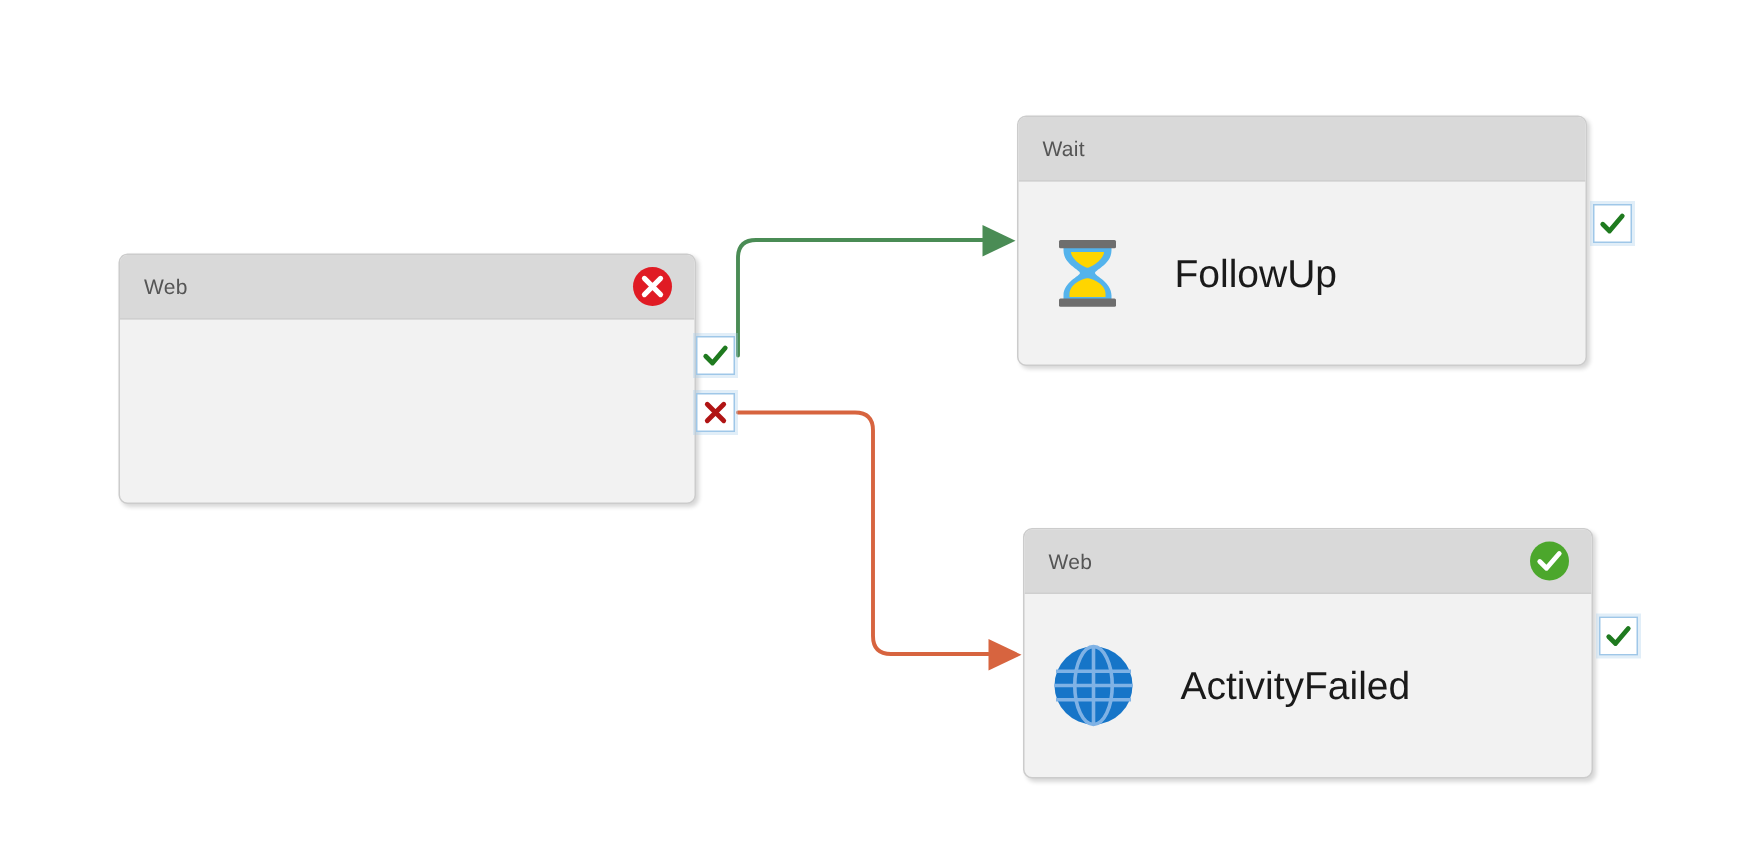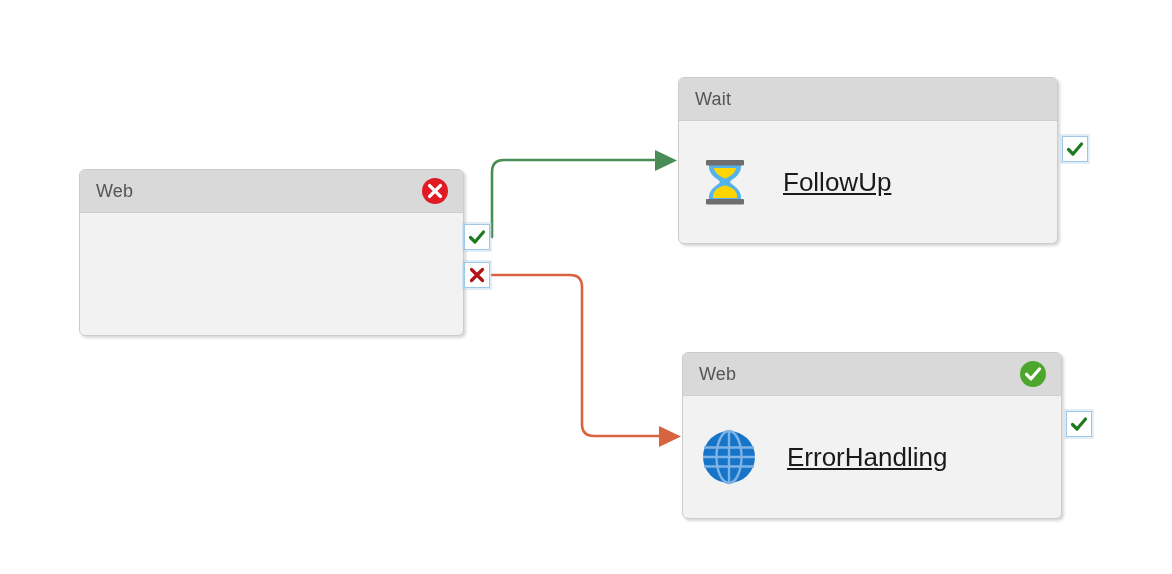--- a/index.html
+++ b/index.html
@@ -37,21 +37,21 @@
   }
   .node-header {
     position: relative;
     height: 42px;
     background: #d9d9d9;
     border-bottom: 1px solid #cfcfcf;
     display: flex;
     align-items: center;
   }
   .node-title {
-    font-size: 18px;
+    font-size: 14px;
     color: #555555;
     padding-left: 16px;
     letter-spacing: 0.2px;
     white-space: nowrap;
   }
   .status-badge {
     position: absolute;
     right: 14px;
     top: 50%;
     transform: translateY(-50%);
@@ -68,21 +68,20 @@
   .node-icon {
     width: 56px;
     height: 56px;
     flex: 0 0 56px;
   }
   .node-label {
     font-size: 26px;
     color: #1a1a1a;
     margin-left: 30px;
     white-space: nowrap;
-    text-decoration: underline;
   }
 
   
   .port {
     position: absolute;
     width: 26px;
     height: 26px;
     box-sizing: border-box;
     background: #ffffff;
     border: 1px solid #9fc7e8;
@@ -188,21 +187,21 @@
           <circle cx="28" cy="28" r="26" fill="#1675c8"></circle>
           <g fill="none" stroke="#7fb2e5" stroke-width="2.4">
             <ellipse cx="28" cy="28" rx="12.5" ry="26"></ellipse>
             <line x1="28" y1="2" x2="28" y2="54"></line>
             <line x1="3" y1="18.5" x2="53" y2="18.5"></line>
             <line x1="2" y1="28" x2="54" y2="28"></line>
             <line x1="3" y1="37.5" x2="53" y2="37.5"></line>
           </g>
         </svg>
       </span>
-      <span class="node-label">ErrorHandling</span>
+      <span class="node-label">ActivityFailed</span>
     </div>
   </div>
 
   <div class="port" style="left:1066px; top:411px;">
     <svg viewBox="0 0 20 20" width="20" height="20">
       <path d="M 3.5 10.5 L 8 15 L 16.5 5" fill="none" stroke="#1f7a1f" stroke-width="3.2" stroke-linecap="round" stroke-linejoin="round"></path>
     </svg>
   </div>
 
 </div>

